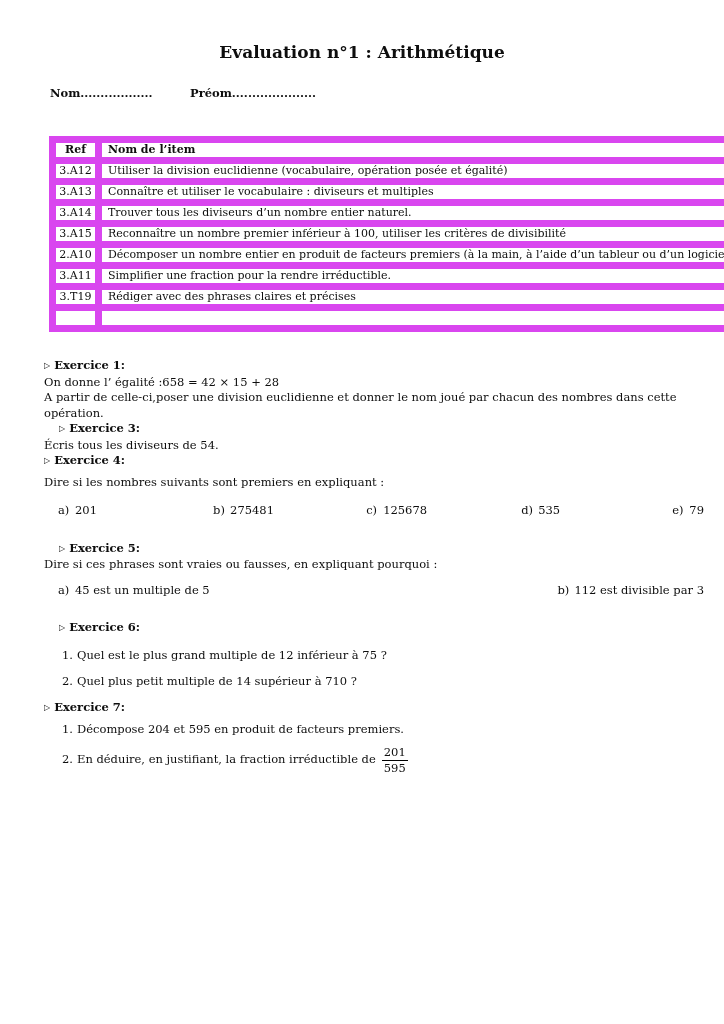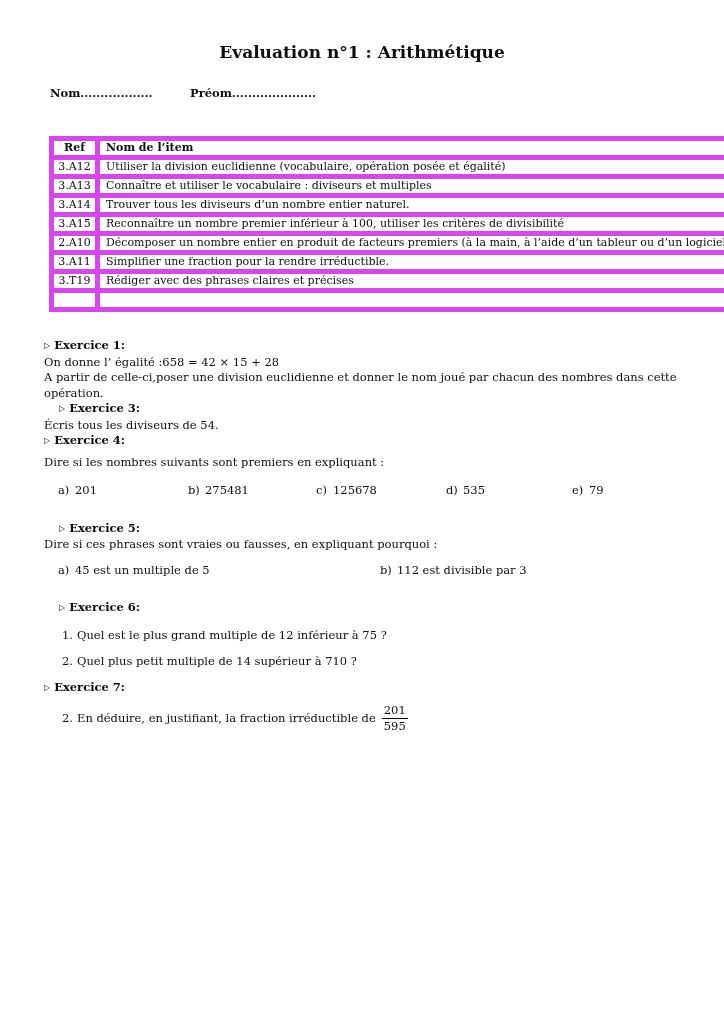--- a/index.html
+++ b/index.html
@@ -32,21 +32,21 @@
   
   .skills-wrap { margin:36px 0 0 49px; }
   table.skills {
     border-collapse:collapse;
     table-layout:fixed;
     width:900px;           
     font-size:11px;
   }
   table.skills col.c-ref { width:46px; }
   table.skills th, table.skills td {
-    border:5px solid #d946ef;
+    border:7px solid #d946ef;
     padding:1px 6px 1px 6px;
     height:12px;
     line-height:12px;
     white-space:nowrap;
     overflow:hidden;
     font-weight:normal;
     text-align:left;
     margin-top:8px;
   }
   table.skills .ref { text-align:center; padding:1px 2px; }
@@ -63,21 +63,21 @@
   .bullet {
     font-size:8px;
     margin-right:4px;
     position:relative; top:-1px;
   }
   .indent1 { margin-left:15px; }
 
   .ex2-label { margin-top:2px; }
   .ex2-body  { margin-top:16px; }
   .ex4-body  { margin-top:5px; }
-  .opts      { display:flex; margin-top:13px; margin-left:14px; }
+  .opts      { display:flex; margin-top:13px; margin-left:14px;justify-content:space-between; }
   .opts .opt .k { display:inline-block; min-width:17px; }
   .opts4 .opt:nth-child(1){ width:130px; }
   .opts4 .opt:nth-child(2){ width:128px; }
   .opts4 .opt:nth-child(3){ width:130px; }
   .opts4 .opt:nth-child(4){ width:126px; }
   .opts5 { margin-top:10px; }
   .opts5 .opt:nth-child(1){ width:322px; }
   .ex5-label { margin-top:22px; }
   .ex6-label { margin-top:22px; }
   .numitem { margin-left:18px; margin-top:11px; }
@@ -193,20 +193,21 @@
     </div>
 
     <div>
       <div class="ex6-label indent1"><span class="bullet">▷</span><span class="exlabel">Exercice 6:</span></div>
       <div class="numitem"><span class="n">1.</span><span>Quel est le plus grand multiple de 12 inférieur à 75 ?</span></div>
       <div class="numitem"><span class="n">2.</span><span>Quel plus petit multiple de 14 supérieur à 710 ?</span></div>
     </div>
 
     <div>
       <div class="ex7-label"><span class="bullet">▷</span><span class="exlabel">Exercice 7:</span></div>
+      <div class="numitem ex7-item1"><span class="n">1.</span><span>Décompose 204 et 595 en produit de facteurs premiers.</span></div>
       <div class="ex7-item2">
         <span class="n">2.</span>
         <span>En déduire, en justifiant, la fraction irréductible de</span>
         <span class="frac">
           <span class="num">201</span>
           <span class="den">595</span>
         </span>
       </div>
     </div>
 

